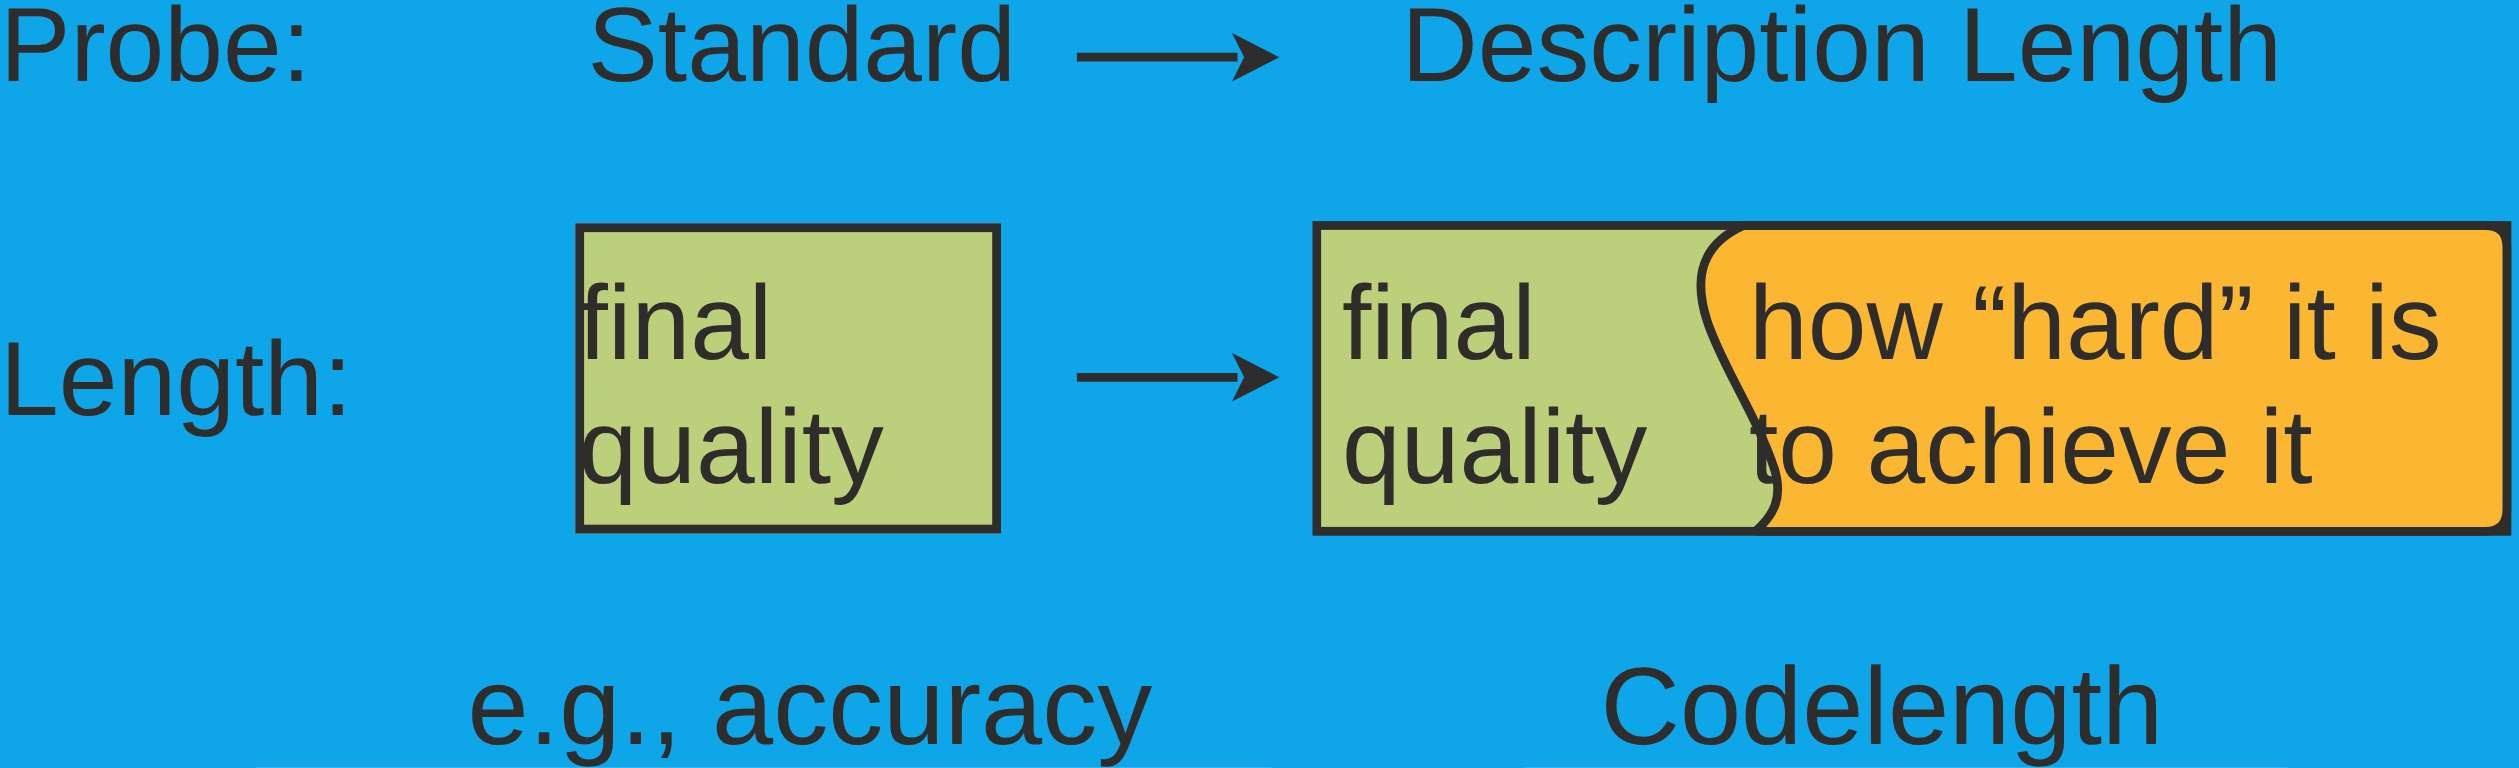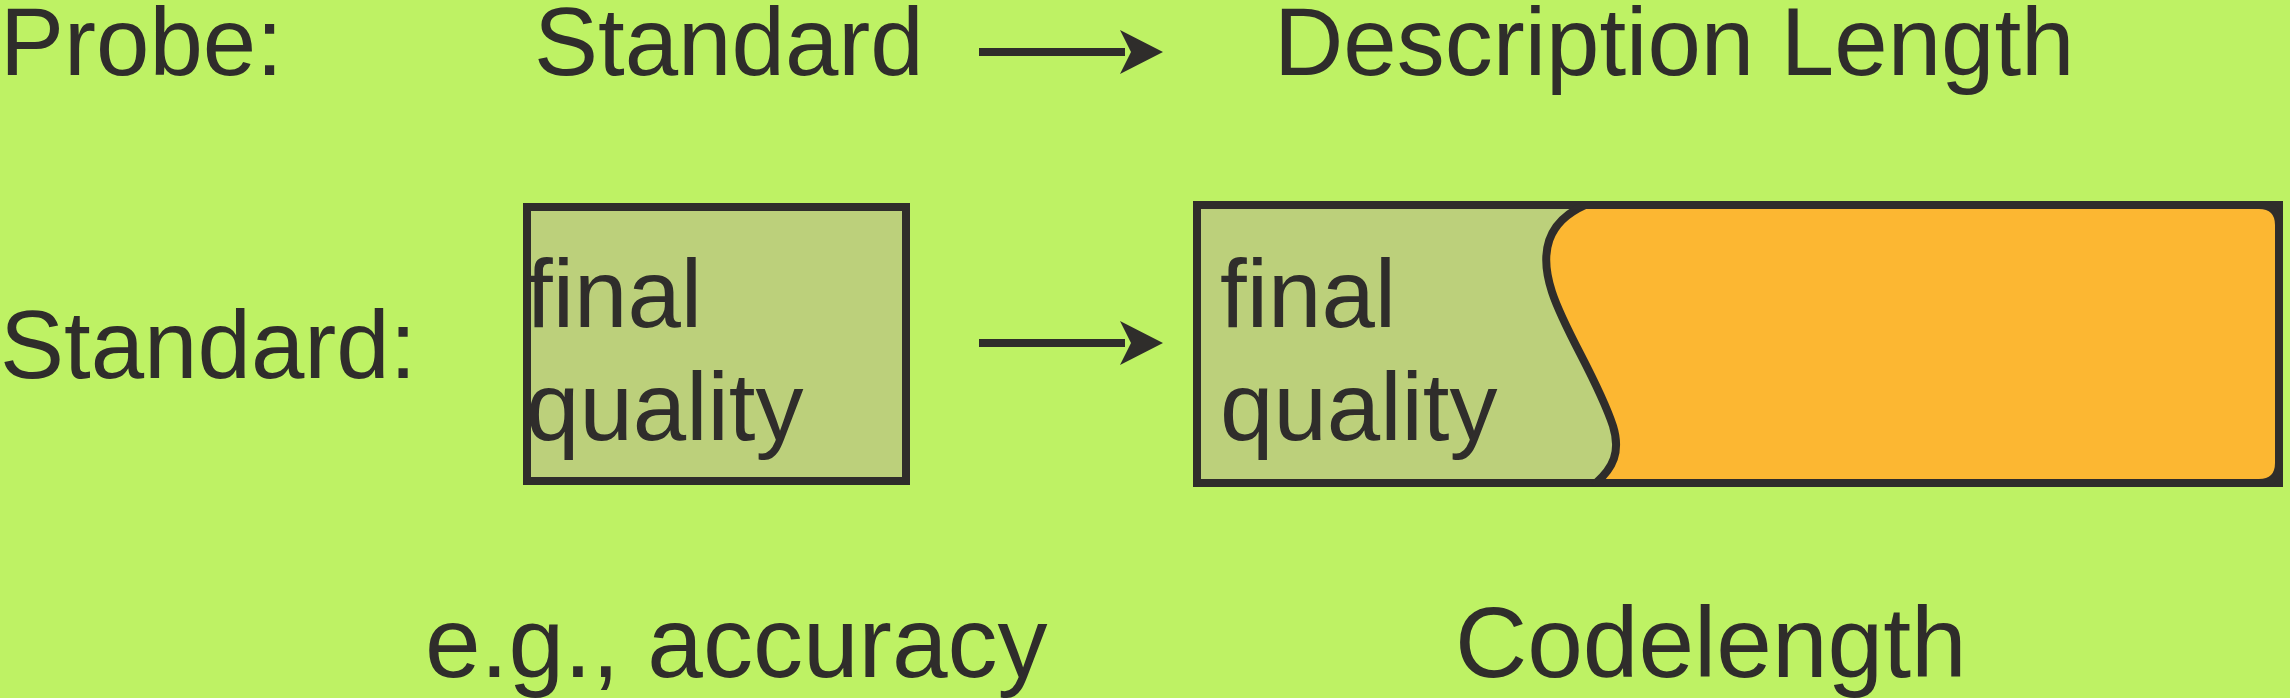--- a/index.html
+++ b/index.html
@@ -1,18 +1,18 @@
 <!DOCTYPE html>
 <html><head>
 <meta charset="utf-8">
 <style>
   html,body{margin:0;padding:0;}
   body{background:#ffffff;font-family:"Liberation Sans", sans-serif;}
   #canvas{
-    position:relative;width:2290px;height:698px;background:#bef264;overflow:hidden;
+    position:relative;width:2290px;height:698px;background:#0ea5e9;overflow:hidden;
     color:#2f2d2b;
   }
   .abs{position:absolute;}
   .rowtext{font-size:96px;line-height:110px;white-space:nowrap;color:#2f2d2b;}
   .boxtext{font-size:96px;line-height:113px;text-align:left;color:#2f2d2b;white-space:nowrap;}
   .caption{font-size:100px;line-height:115px;white-space:nowrap;color:#2f2d2b;}
   .box-standard{
     box-sizing:border-box;border:8px solid #2f2d2b;
   }
   svg{display:block;}
@@ -26,21 +26,21 @@
 
   <div class="abs rowtext" style="left:534px;top:-13px;">Standard</div>
 
   <svg class="abs" style="left:975px;top:26px;" width="192" height="52" viewBox="0 0 192 52">
     <line x1="4" y1="26" x2="150" y2="26" stroke="#2f2d2b" stroke-width="8"></line>
     <polygon points="145,4 188,26 145,48 156,26" fill="#2f2d2b"></polygon>
   </svg>
 
   <div class="abs rowtext" style="left:1274px;top:-13px;">Description Length</div>
 
-  <div class="abs rowtext" style="left:0px;top:290px;">Standard:</div>
+  <div class="abs rowtext" style="left:0px;top:290px;">Length:</div>
 
   <div class="abs box-standard" style="left:523px;top:203px;width:387px;height:282px;background:#bcd07b;"></div>
   <div class="abs boxtext" style="left:526px;top:237px;width:380px;">
     <div>final</div>
     <div>quality</div>
   </div>
 
   <svg class="abs" style="left:975px;top:317px;" width="192" height="52" viewBox="0 0 192 52">
     <line x1="4" y1="26" x2="150" y2="26" stroke="#2f2d2b" stroke-width="8"></line>
     <polygon points="145,4 188,26 145,48 156,26" fill="#2f2d2b"></polygon>
@@ -57,18 +57,22 @@
              L 1086 25
              Q 1086 5, 1066 5
              Z" fill="#fcb732" stroke="#2f2d2b" stroke-width="8" stroke-linejoin="round"></path>
   </svg>
 
   <div class="abs boxtext" style="left:1220px;top:237px;width:370px;">
     <div>final</div>
     <div>quality</div>
   </div>
 
+  <div class="abs boxtext" style="left:1590px;top:237px;width:690px;">
+    <div>how “hard” it is</div>
+    <div>to achieve it</div>
+  </div>
 
   <div class="abs caption" style="left:425px;top:585px;">e.g., accuracy</div>
 
   <div class="abs caption" style="left:1455px;top:585px;">Codelength</div>
 
 </div>
 
 </body></html>

